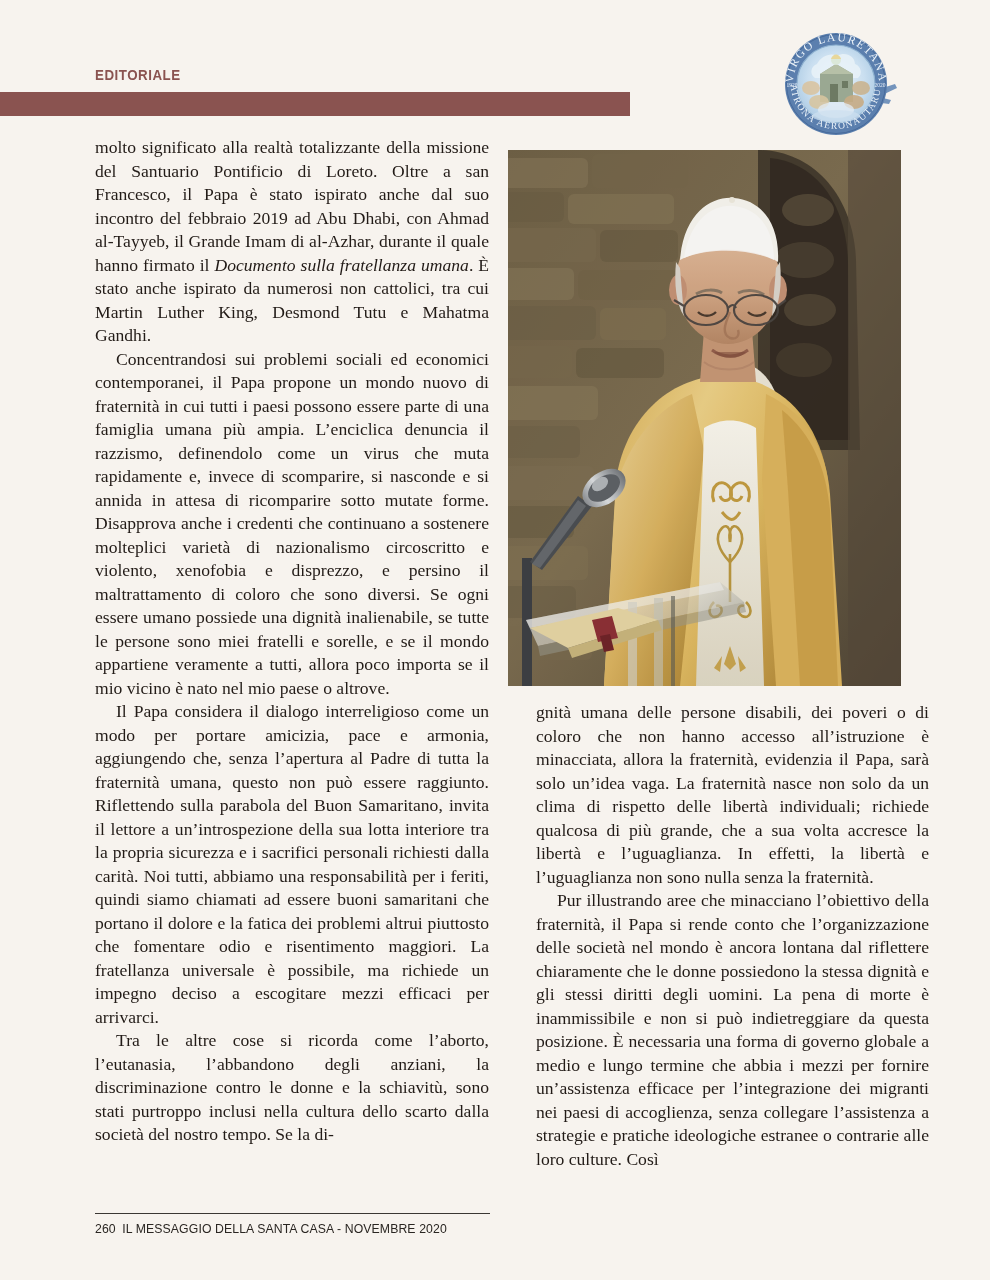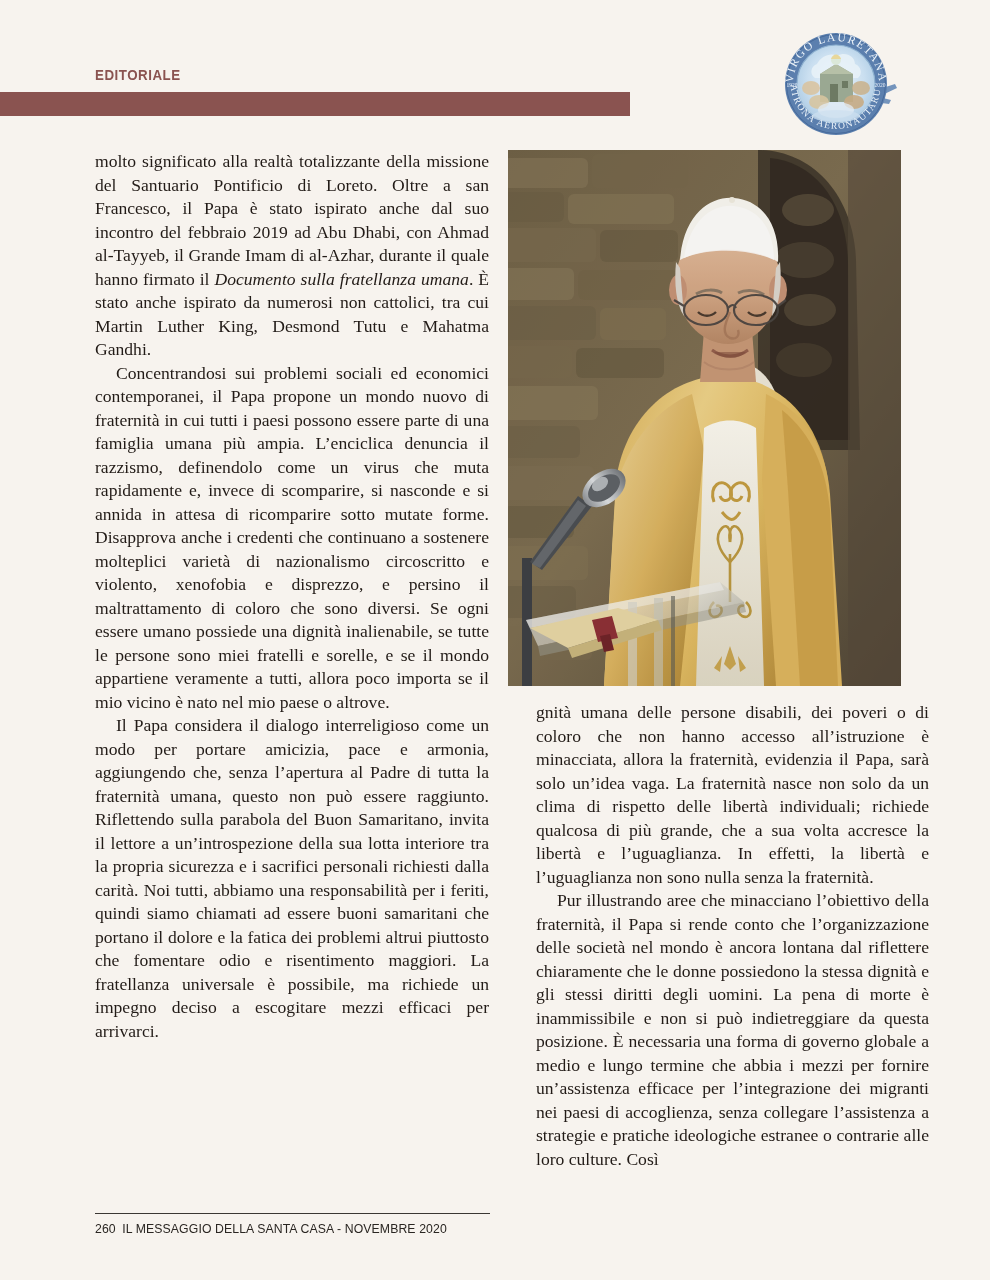--- a/index.html
+++ b/index.html
@@ -59,21 +59,21 @@
     position: absolute;
     font-size: 17.6px;
     line-height: 23.5px;
     text-align: justify;
     text-justify: inter-word;
     hyphens: none;
     color: #221b17;
   }
   .col-left {
     left: 95px;
-    top: 150px;
+    top: 136px;
     width: 394px;
   }
   .col-right {
     left: 536px;
     top: 701px;
     width: 393px;
   }
   .col p {
     margin: 0;
   }
@@ -345,20 +345,21 @@
       </g>
 
       <rect width="393" height="536" fill="#3c2f1d" opacity="0.06"></rect>
     </svg>
   </div>
 
   <div class="col col-left">
     <p class="cont"><span>molto significato alla realtà totalizzante della missione del Santuario Pontificio di Loreto. Oltre a san Francesco, il Papa è stato ispirato anche dal suo incontro del febbraio 2019 ad Abu Dhabi, con Ahmad al-Tayyeb, il Grande Imam di al-Azhar, durante il quale hanno firmato il </span><em>Documento sulla fratellanza umana</em><span>. È stato anche ispirato da numerosi non cattolici, tra cui Martin Luther King, Desmond Tutu e Mahatma Gandhi.</span></p>
     <p class="indent">Concentrandosi sui problemi sociali ed economici contemporanei, il Papa propone un mondo nuovo di fraternità in cui tutti i paesi possono essere parte di una famiglia umana più ampia. L’enciclica denuncia il razzismo, definendolo come un virus che muta rapidamente e, invece di scomparire, si nasconde e si annida in attesa di ricomparire sotto mutate forme. Disapprova anche i credenti che continuano a sostenere molteplici varietà di nazionalismo circoscritto e violento, xenofobia e disprezzo, e persino il maltrattamento di coloro che sono diversi. Se ogni essere umano possiede una dignità inalienabile, se tutte le persone sono miei fratelli e sorelle, e se il mondo appartiene veramente a tutti, allora poco importa se il mio vicino è nato nel mio paese o altrove.</p>
     <p class="indent">Il Papa considera il dialogo interreligioso come un modo per portare amicizia, pace e armonia, aggiungendo che, senza l’apertura al Padre di tutta la fraternità umana, questo non può essere raggiunto. Riflettendo sulla parabola del Buon Samaritano, invita il lettore a un’introspezione della sua lotta interiore tra la propria sicurezza e i sacrifici personali richiesti dalla carità. Noi tutti, abbiamo una responsabilità per i feriti, quindi siamo chiamati ad essere buoni samaritani che portano il dolore e la fatica dei problemi altrui piuttosto che fomentare odio e risentimento maggiori. La fratellanza universale è possibile, ma richiede un impegno deciso a escogitare mezzi efficaci per arrivarci.</p>
+    <p class="indent">Tra le altre cose si ricorda come l’aborto, l’eutanasia, l’abbandono degli anziani, la discriminazione contro le donne e la schiavitù, sono stati purtroppo inclusi nella cultura dello scarto dalla società del nostro tempo. Se la di-</p>
   </div>
 
   <div class="col col-right">
     <p class="cont">gnità umana delle persone disabili, dei poveri o di coloro che non hanno accesso all’istruzione è minacciata, allora la fraternità, evidenzia il Papa, sarà solo un’idea vaga. La fraternità nasce non solo da un clima di rispetto delle libertà individuali; richiede qualcosa di più grande, che a sua volta accresce la libertà e l’uguaglianza. In effetti, la libertà e l’uguaglianza non sono nulla senza la fraternità.</p>
     <p class="indent">Pur illustrando aree che minacciano l’obiettivo della fraternità, il Papa si rende conto che l’organizzazione delle società nel mondo è ancora lontana dal riflettere chiaramente che le donne possiedono la stessa dignità e gli stessi diritti degli uomini. La pena di morte è inammissibile e non si può indietreggiare da questa posizione. È necessaria una forma di governo globale a medio e lungo termine che abbia i mezzi per fornire un’assistenza efficace per l’integrazione dei migranti nei paesi di accoglienza, senza collegare l’assistenza a strategie e pratiche ideologiche estranee o contrarie alle loro culture. Così</p>
   </div>
 
   <div class="footer-rule"></div>
   <div class="footer-text">
     <span class="pg">260</span><span>IL MESSAGGIO DELLA SANTA CASA - NOVEMBRE 2020</span>

